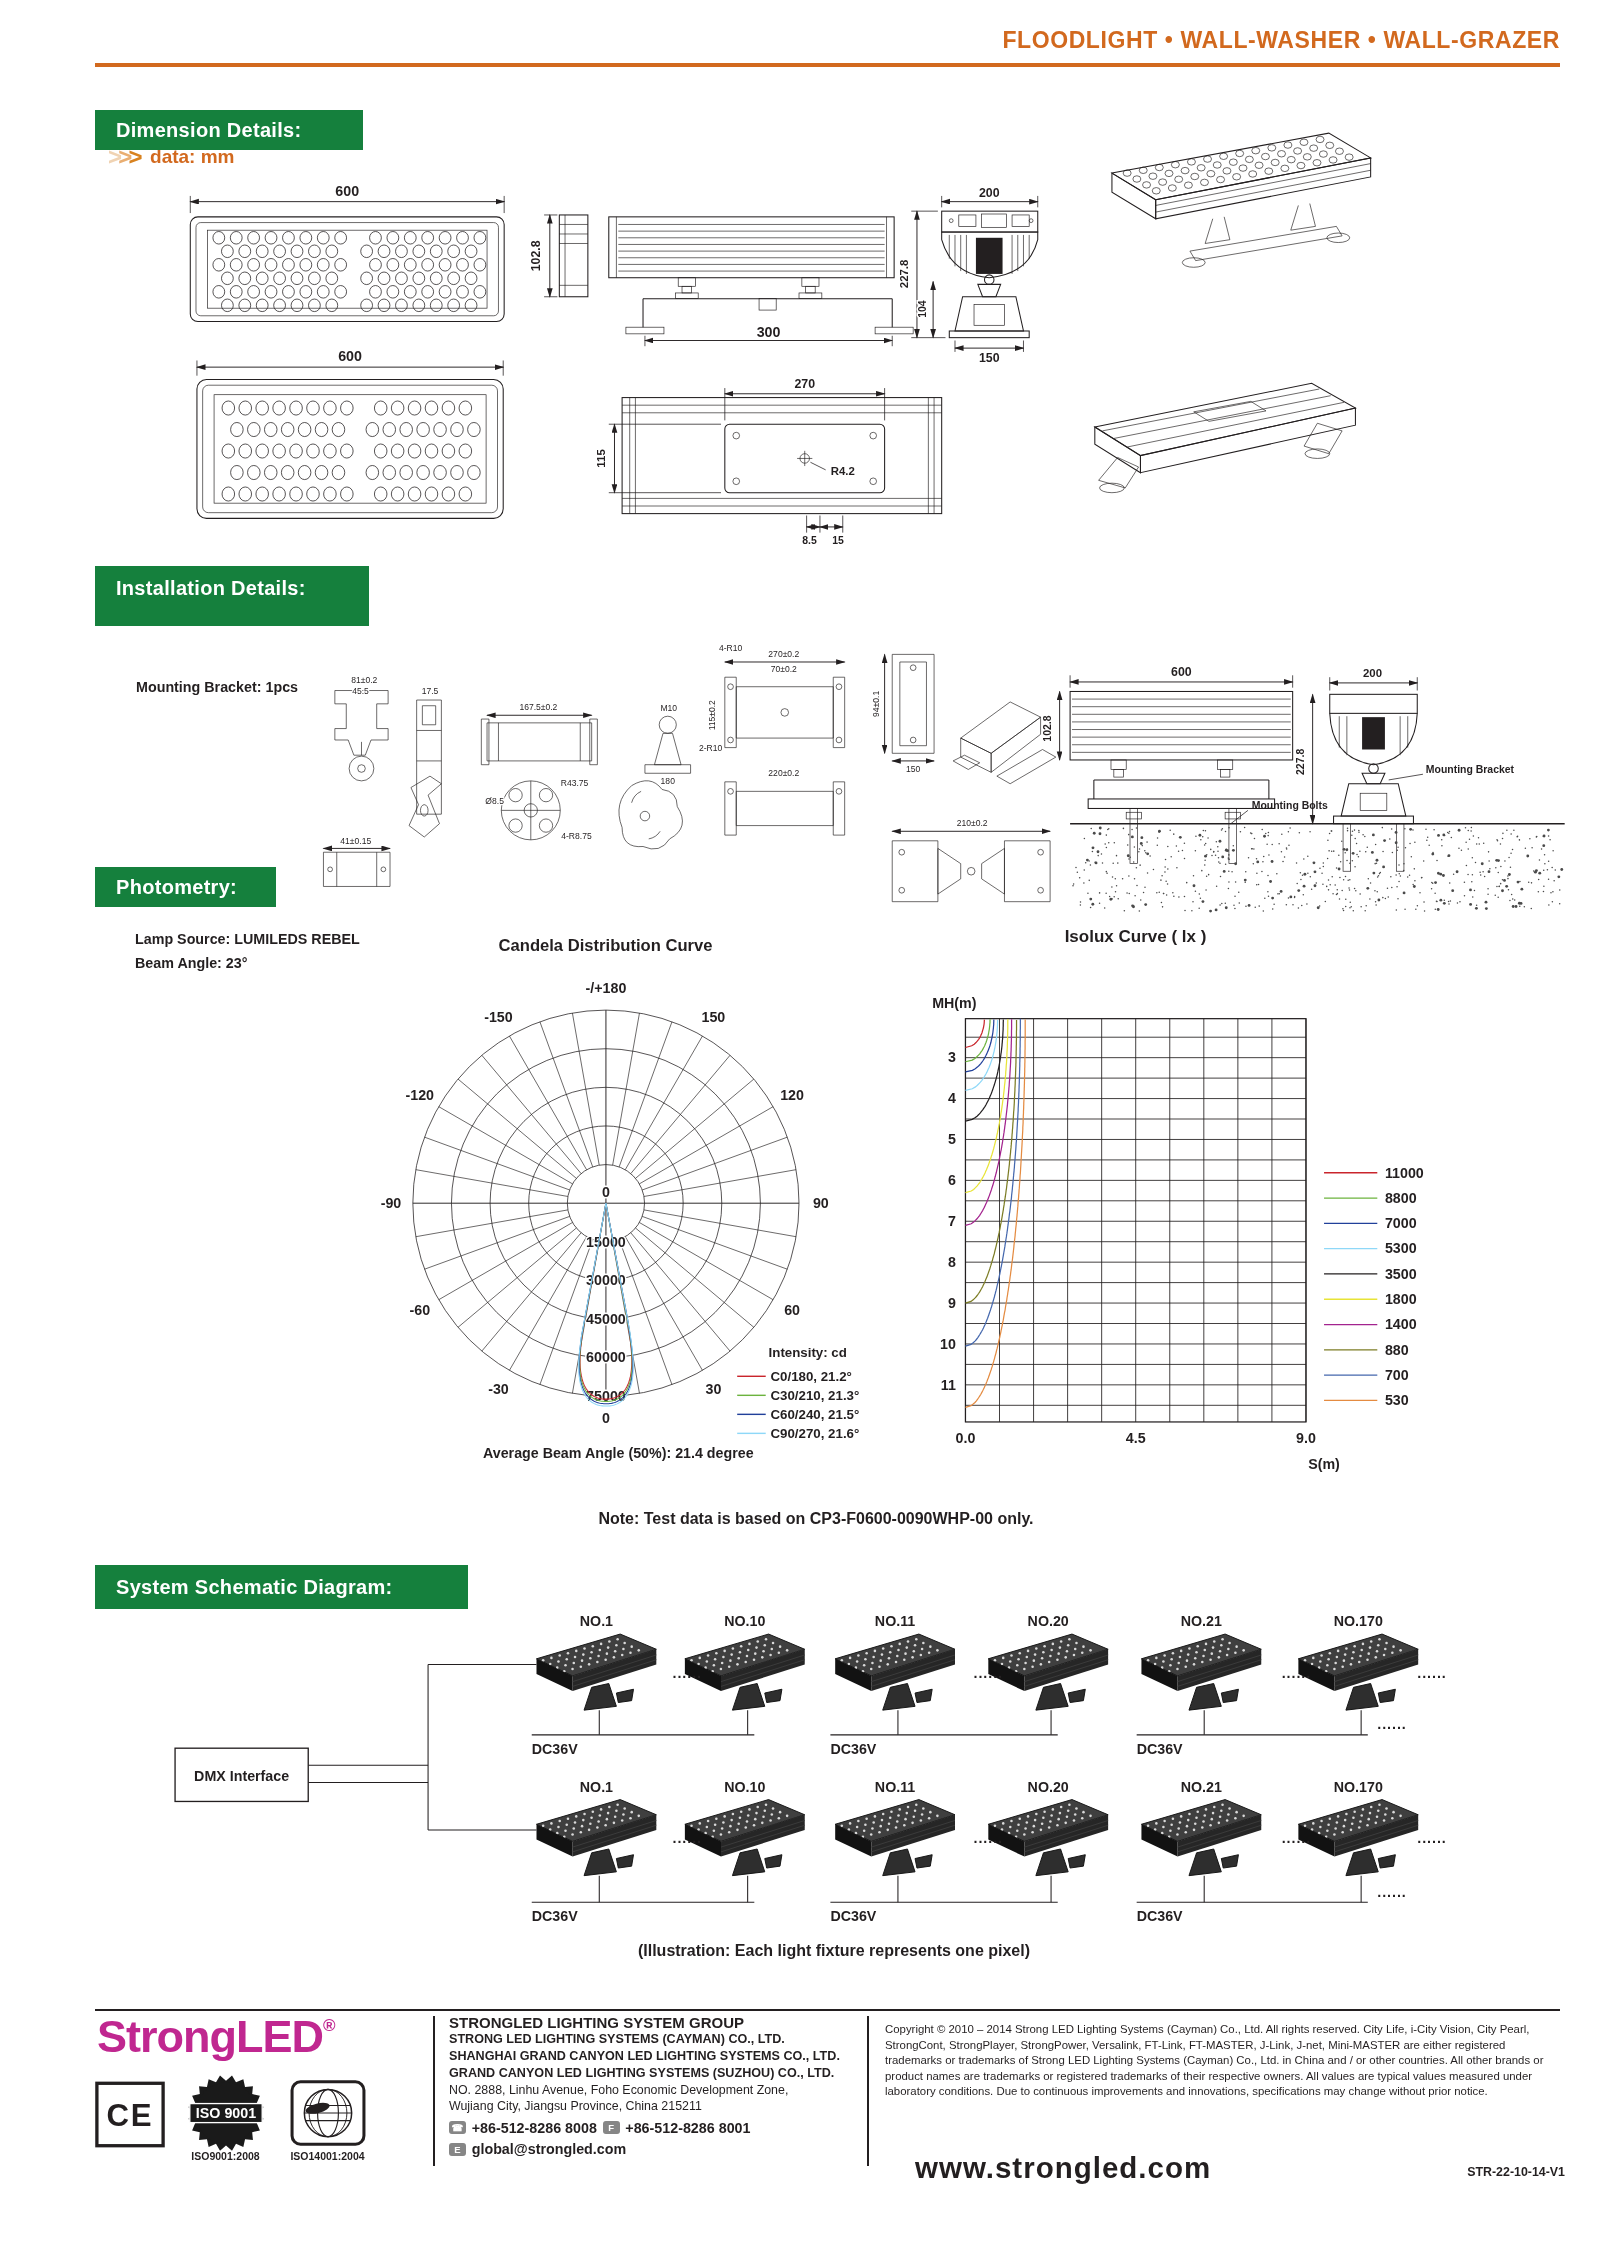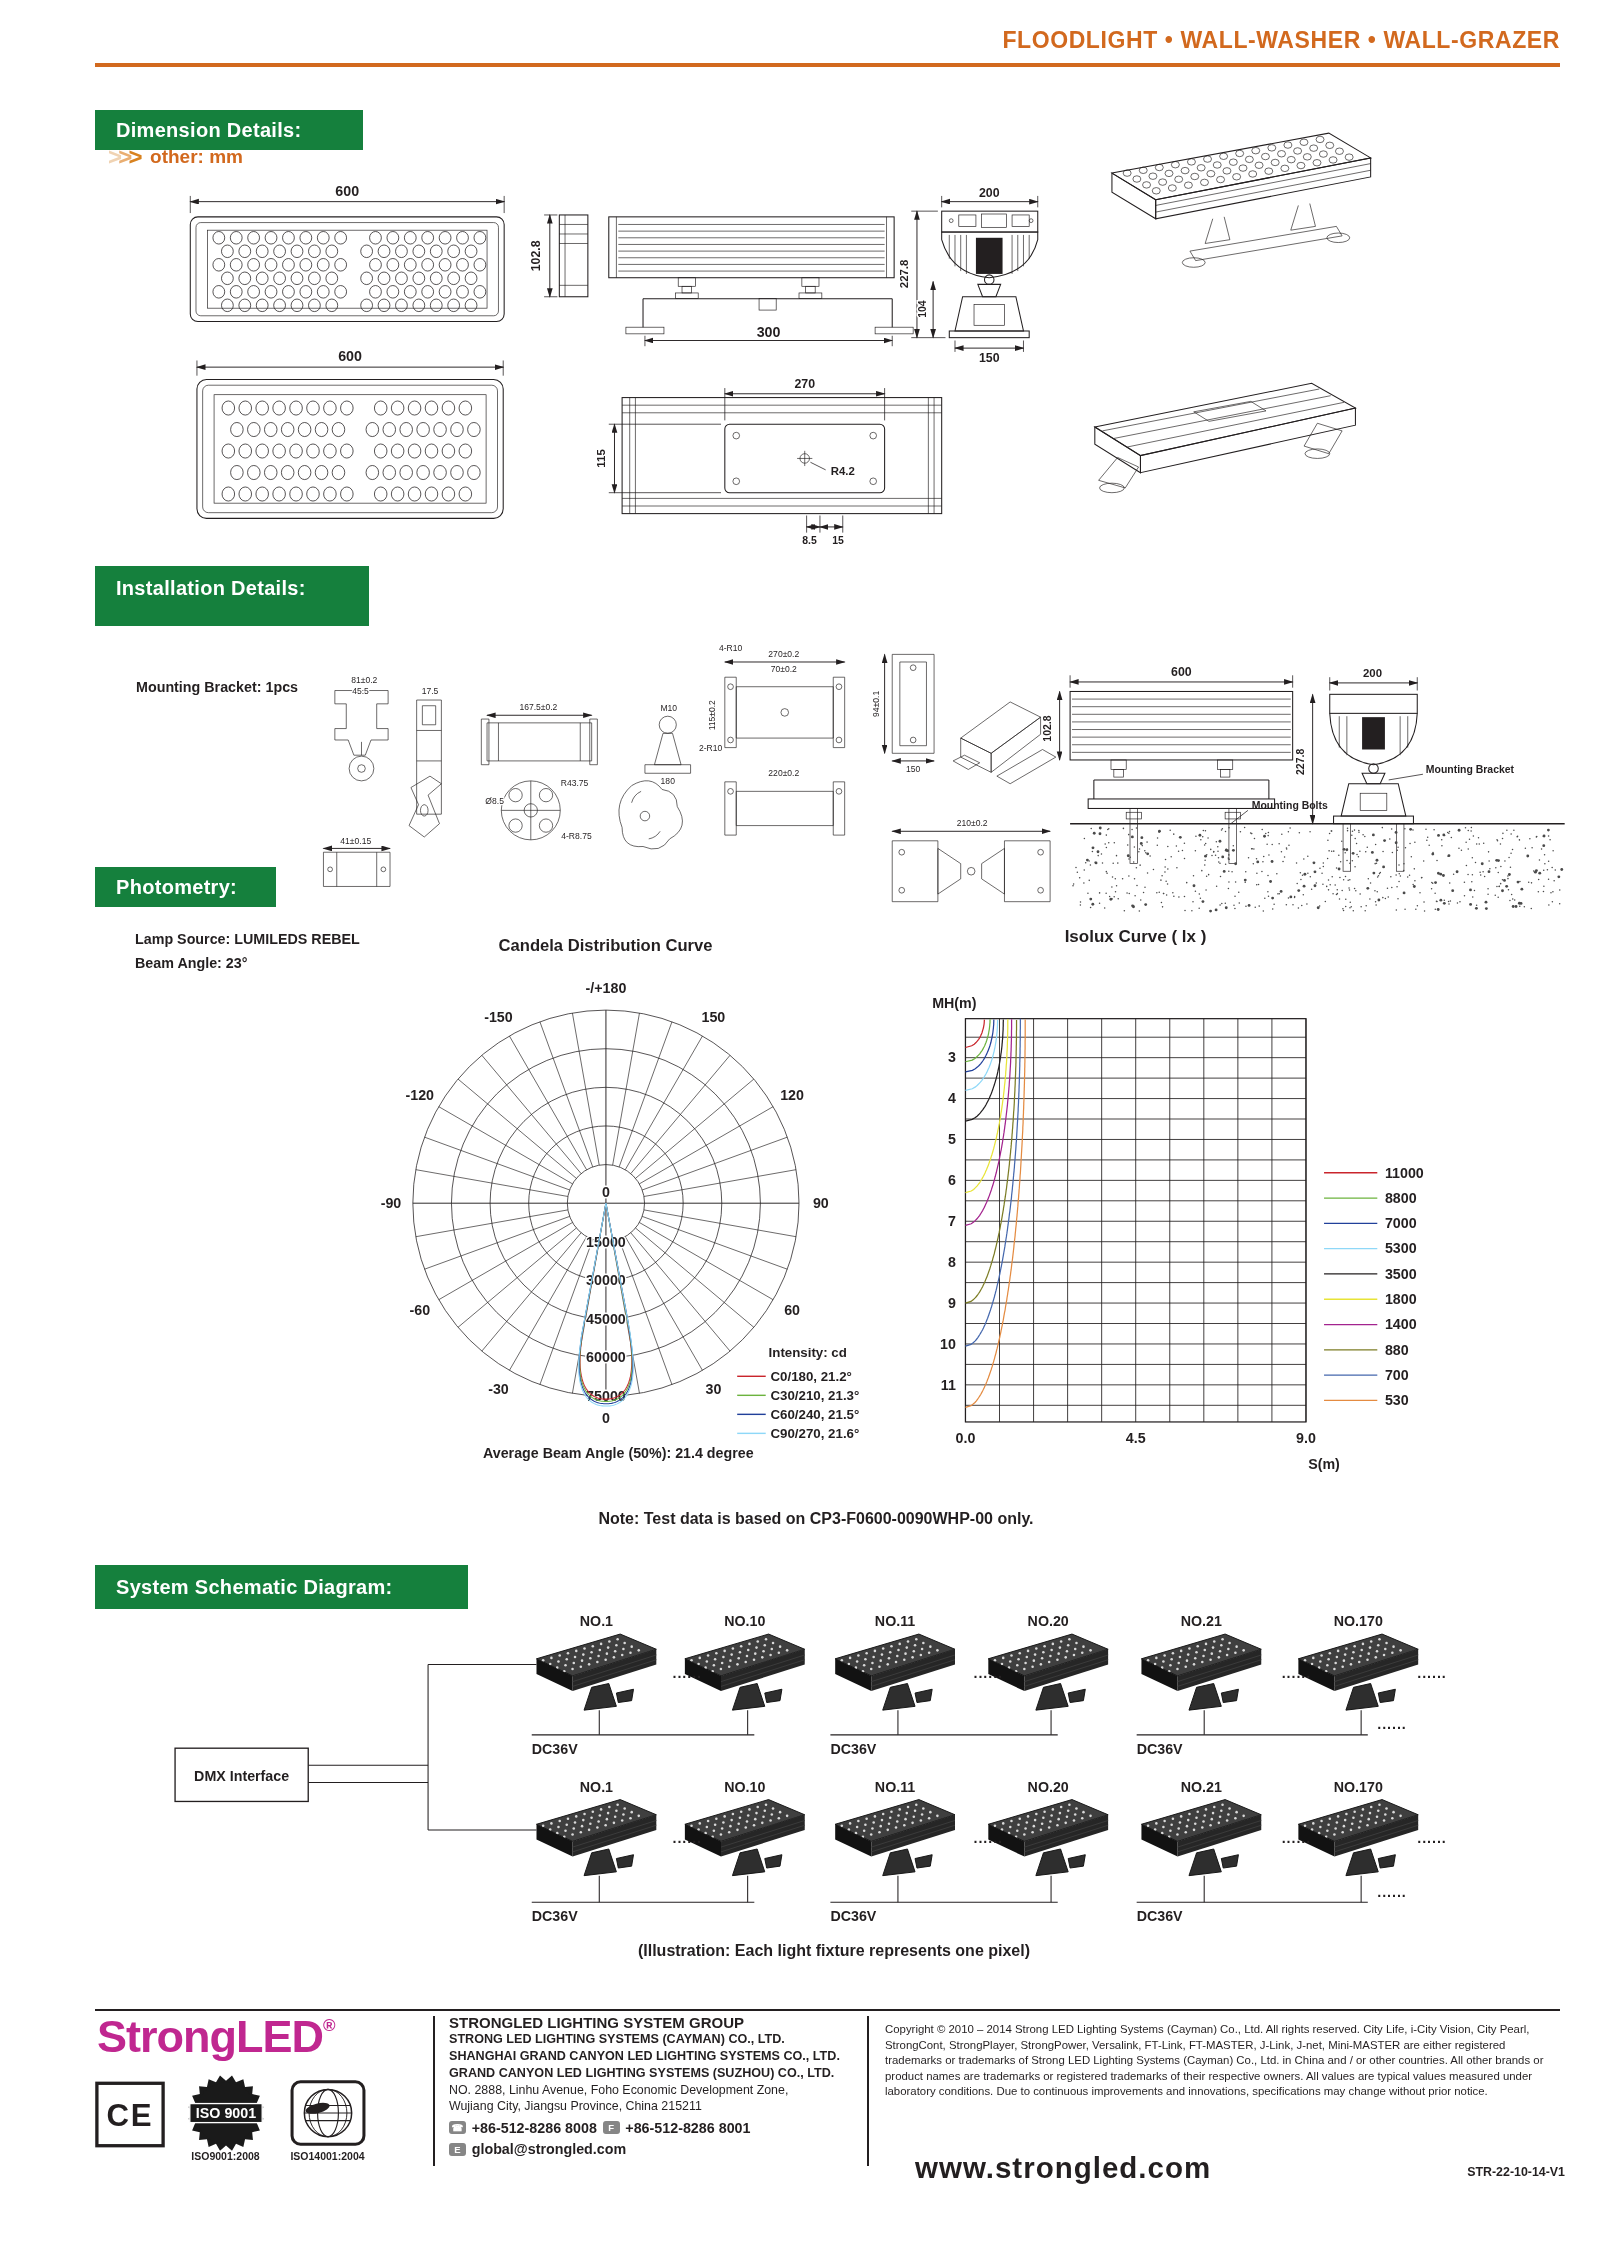--- a/index.html
+++ b/index.html
@@ -44,21 +44,21 @@
   <div class="hdr-rule"></div>
 
   <div class="banner" style="left:95px;top:110px;width:268px;">
     <span>Dimension Details:</span>
   </div>
 
   <div class="unit-row">
     <span>
       <span class="chev" style="color:#f0d3b3;">&gt;</span><span class="chev" style="color:#e9ae72;">&gt;</span><span class="chev" style="color:#d8821f;">&gt;</span>
     </span>
-    <span class="unit-txt">other: mm</span>
+    <span class="unit-txt">data: mm</span>
   </div>
 
   <div class="banner" style="left:95px;top:566px;width:274px;height:60px;line-height:44px;">
     <span>Installation Details:</span>
   </div>
   <div class="blk" style="left:136px;top:679px;">Mounting Bracket: 1pcs</div>
 
   <div class="banner" style="left:95px;top:867px;width:181px;">
     <span>Photometry:</span>
   </div>

